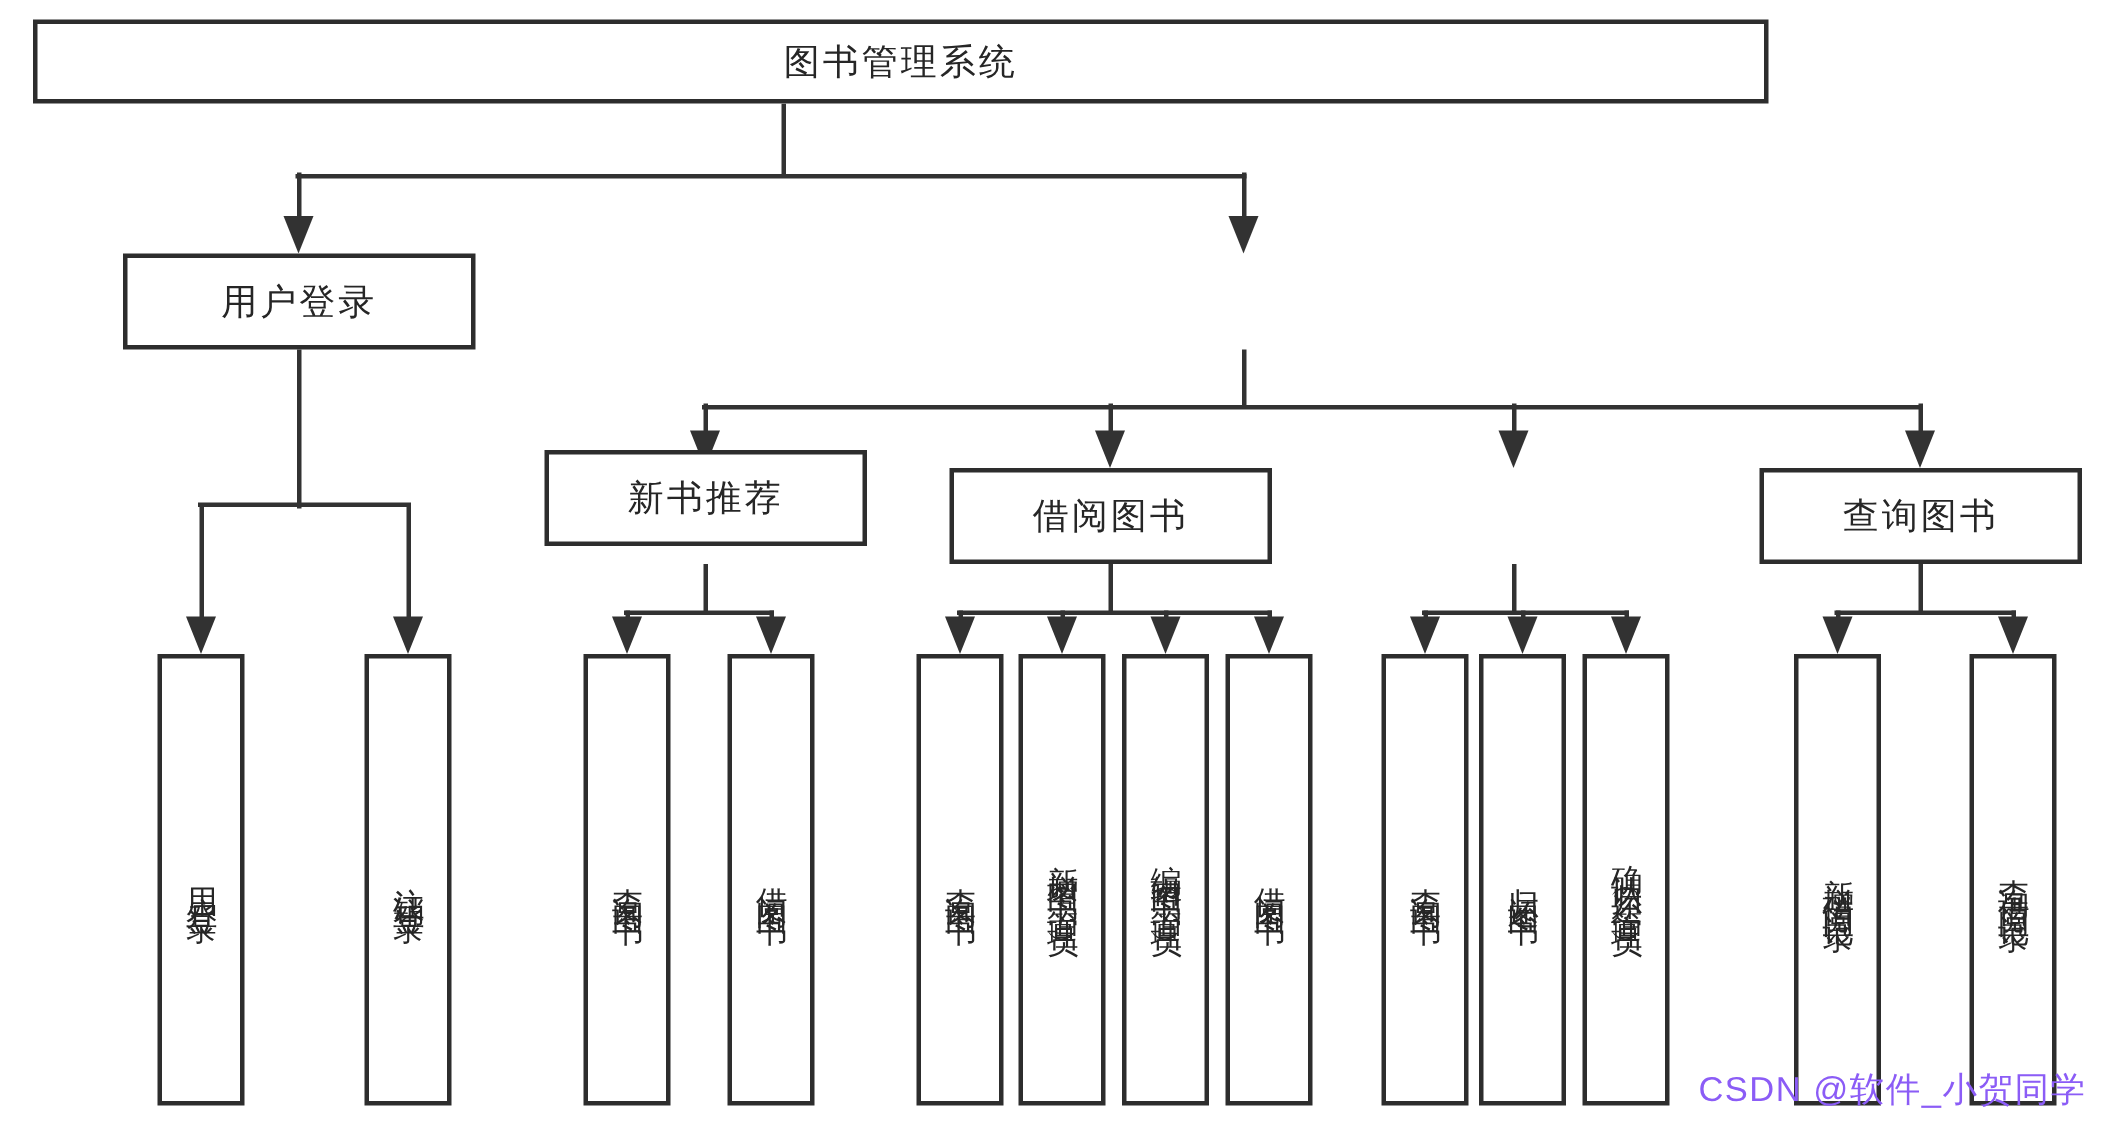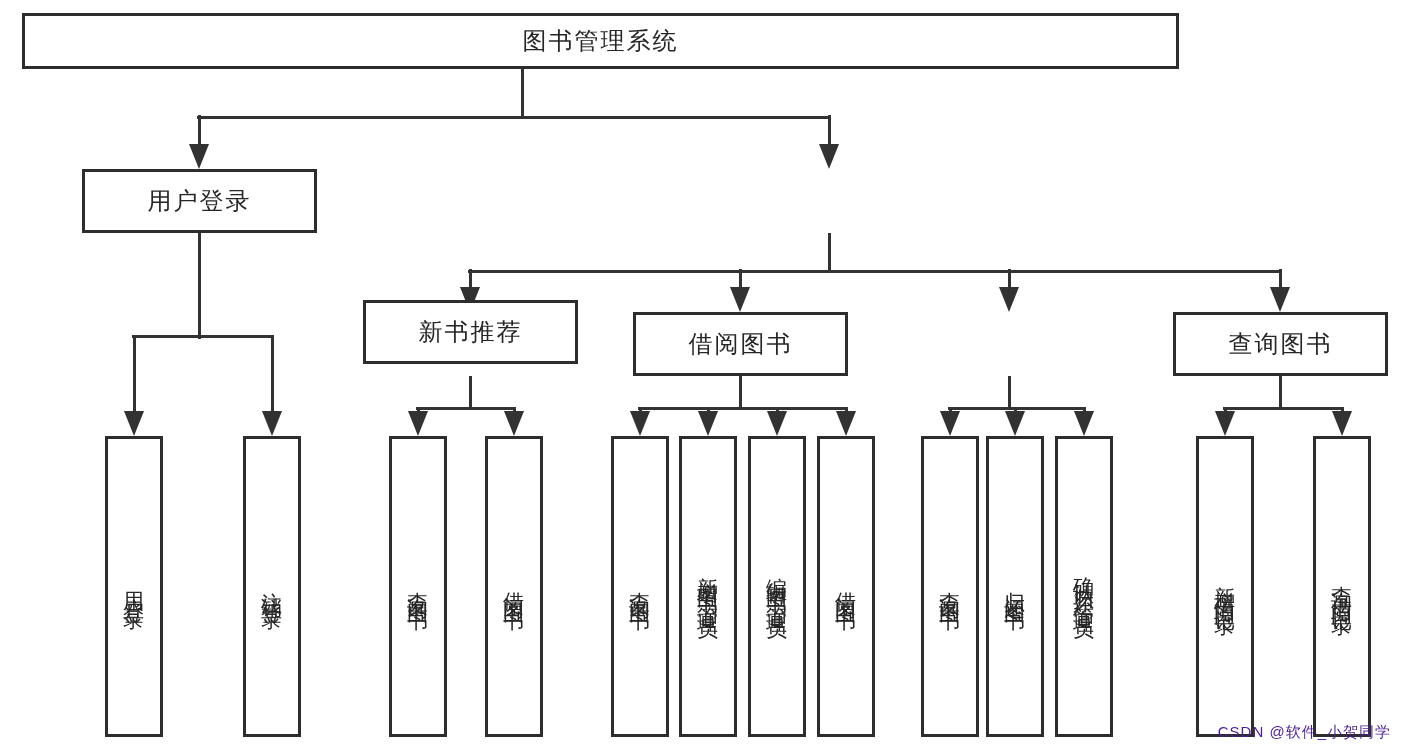--- a/index.html
+++ b/index.html
@@ -49,22 +49,22 @@
     height: 0;
     border-left: 10px solid transparent;
     border-right: 10px solid transparent;
     border-top: 25px solid #323232;
     z-index: 1;
   }
   #watermark {
     position: absolute;
     right: 14px;
     bottom: 5px;
-    color: #4c1d95;
-    font-size: 15px;
+    color: #8b5cf6;
+    font-size: 23px;
     letter-spacing: 1px;
     z-index: 3;
   }
 </style>
 </head>
 <body>
 
 <div id="canvas">
 
   <div class="box" style="left:22px; top:13px; width:1157px; height:56px;">图书管理系统</div>

